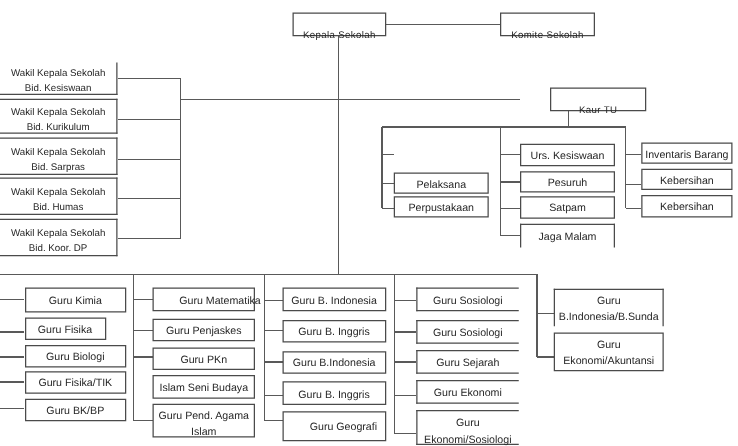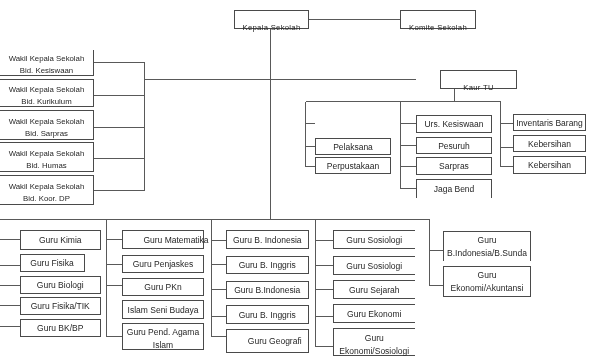--- a/index.html
+++ b/index.html
@@ -109,24 +109,24 @@
   <div class="box" style="left:315px;top:157px;width:76px;height:17px;">
       <span>Perpustakaan</span>
     </div>
   <div class="box" style="left:416px;top:115px;width:76px;height:18px;">
       <span>Urs. Kesiswaan</span>
     </div>
   <div class="box" style="left:416px;top:137px;width:76px;height:17px;">
       <span>Pesuruh</span>
     </div>
   <div class="box" style="left:416px;top:157px;width:76px;height:18px;">
-      <span>Sarpras</span>
+      <span>Satpam</span>
     </div>
   <div class="box" style="left:416px;top:179px;width:76px;height:19px;border-bottom:none;">
-      <span>Jaga Bend</span>
+      <span>Jaga Malam</span>
     </div>
   <div class="box" style="left:513px;top:114px;width:73px;height:17px;">
       <span>Inventaris Barang</span>
     </div>
   <div class="box" style="left:513px;top:135px;width:73px;height:17px;">
       <span>Kebersihan</span>
     </div>
   <div class="box" style="left:513px;top:156px;width:73px;height:18px;">
       <span>Kebersihan</span>
     </div>

